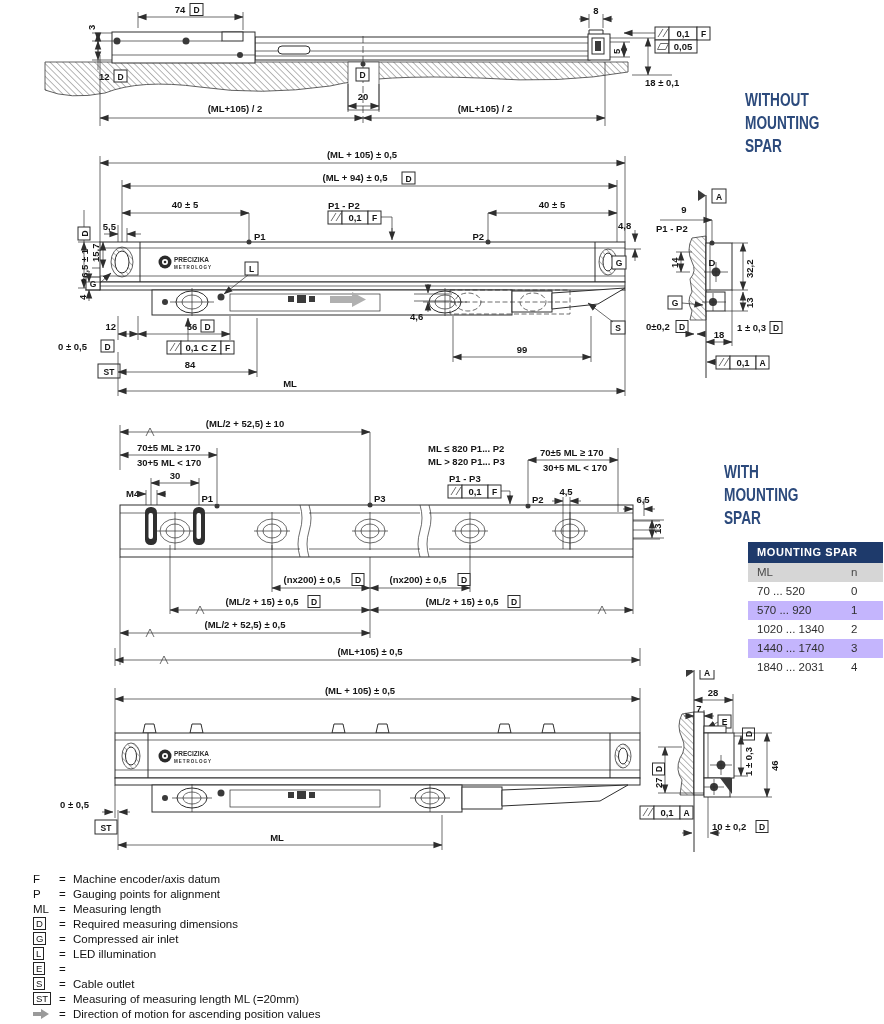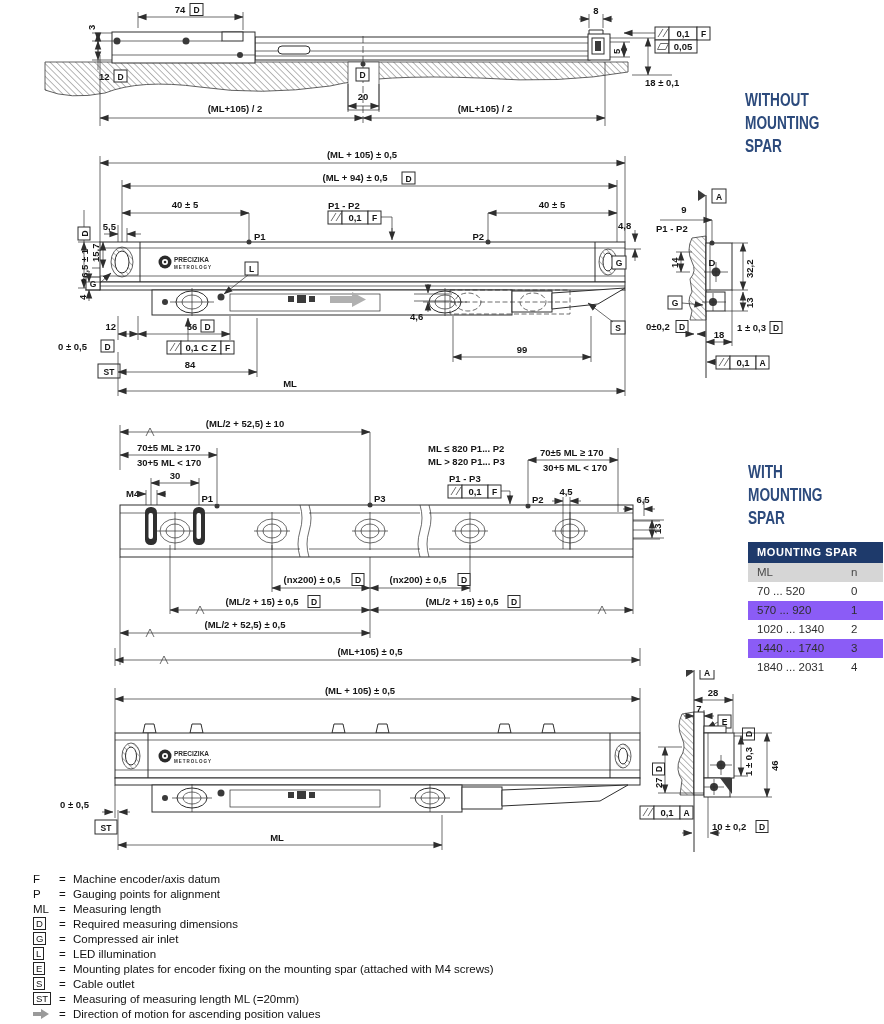--- a/index.html
+++ b/index.html
@@ -21,21 +21,21 @@
 .dk{fill:#3a3a3a;stroke:none}
 .htch{fill:url(#hatch);stroke:#3a3a3a;stroke-width:.8}
 .fbox{fill:#fff;stroke:#2e2e2e;stroke-width:1}
 .head{position:absolute;color:#2c4a7c;font-weight:700;font-size:19px;line-height:23px;z-index:3}
 .head>div{transform:scaleX(.72);transform-origin:0 50%;white-space:nowrap}
 .mtable{position:absolute;left:748px;top:542px;width:135px;font-size:11.5px;color:#2e2e2e;z-index:3}
 .mtable .hd{background:#1e3a6b;color:#fff;font-weight:700;font-size:11px;letter-spacing:.6px;height:21px;line-height:21px;padding-left:9px}
 .mtable .row{display:flex;height:19px;line-height:19px;padding-left:9px}
 .mtable .c1{flex:1}
 .mtable .c2{width:32px}
-.mtable .g{background:#8b5cf6}
+.mtable .g{background:#c4b5fd}
 .mtable .h{background:#d6d6d6;color:#4a4a4a}
 .legend{position:absolute;left:33px;top:871px;font-size:11.5px;color:#111;z-index:3}
 .lrow{display:flex;height:15px;align-items:center}
 .lsym{width:26px;display:flex;align-items:center}
 .leq{width:14px}
 .bx{display:inline-block;border:1px solid #222;font-size:9.5px;line-height:11px;padding:0 2px;background:#fff}
 </style>
 </head>
 <body>
 
@@ -684,21 +684,21 @@
     <rect class="fbox" x="756" y="820.5" width="12" height="12"></rect>
     <text class="tm bxt" x="762" y="830">D</text>
   </g>
 </svg>
 
 <div class="head" style="left:745px;top:88px">
   <div>WITHOUT</div>
   <div>MOUNTING</div>
   <div>SPAR</div>
 </div>
-<div class="head" style="left:748px;top:460px">
+<div class="head" style="left:724px;top:460px">
   <div>WITH</div>
   <div>MOUNTING</div>
   <div>SPAR</div>
 </div>
 
 <div class="mtable">
   <div class="hd">MOUNTING SPAR</div>
   <div class="row h">
     <span class="c1">ML</span>
     <span class="c2">n</span>
@@ -760,21 +760,20 @@
         <span class="bx">L</span>
       </span>
       <span class="leq">=</span>
       <span>LED illumination</span>
     </div>
   <div class="lrow">
       <span class="lsym">
         <span class="bx">E</span>
       </span>
       <span class="leq">=</span>
-      <span>Mounting plates for encoder fixing on the mounting spar (attached with M4 screws)</span>
     </div>
   <div class="lrow">
       <span class="lsym">
         <span class="bx">S</span>
       </span>
       <span class="leq">=</span>
       <span>Cable outlet</span>
     </div>
   <div class="lrow">
       <span class="lsym">

